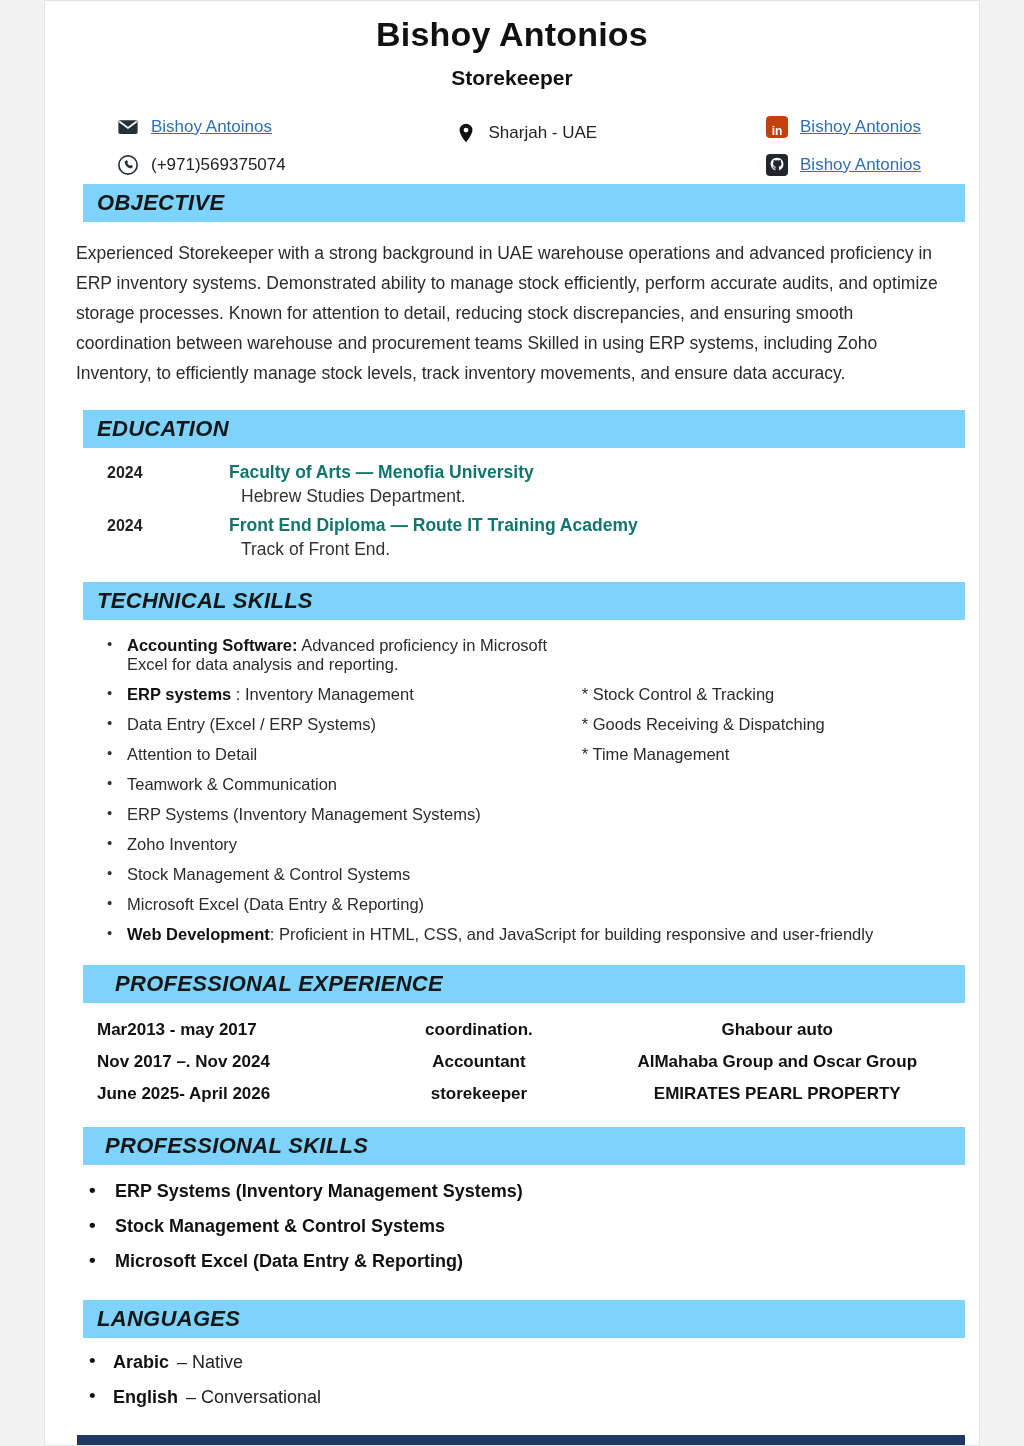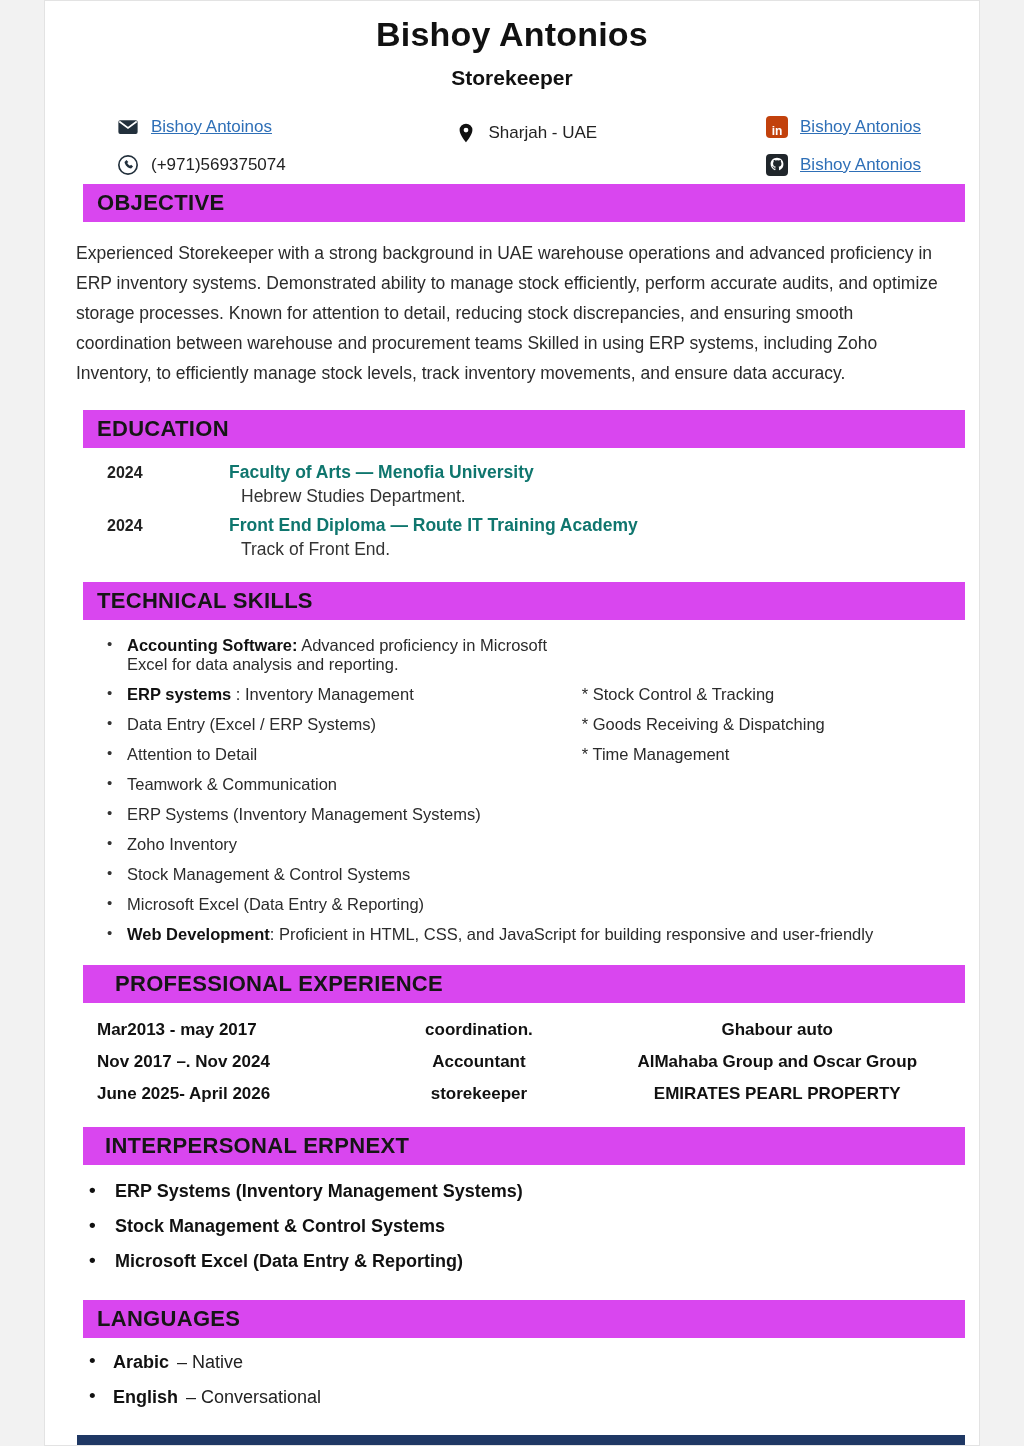--- a/index.html
+++ b/index.html
@@ -18,22 +18,22 @@
   .contact-col { display:flex; flex-direction:column; gap:16px; }
   .contact-item { display:flex; align-items:center; gap:12px; font-size:17px; }
   .contact-item .icon { width:22px; height:22px; display:inline-flex; align-items:center; justify-content:center; flex:0 0 22px; }
   .contact-item svg { width:22px; height:22px; }
   a.link { color:#2e6fb7; text-decoration:underline; cursor:pointer; }
   .plain-text { color:#222; }
   .contact-col.middle { padding-top:6px; }
 
   
   .section-bar {
-    background:#d946ef; margin:0 14px 0 38px; padding:6px 14px;
-    font-size:22px; font-weight:bold; color:#161616; letter-spacing:.3px;
+    background:#7dd3fc; margin:0 14px 0 38px; padding:6px 14px;
+    font-size:22px; font-weight:bold; color:#161616; letter-spacing:.3px;font-style:italic;
   }
   .section-bar.exp { padding-left:32px; }
   .section-bar.inter { padding-left:22px; }
 
   
   .objective-text {
     margin:16px 40px 22px 31px; font-size:17.5px; line-height:30px; color:#2b2b2b;
   }
 
   
@@ -215,21 +215,21 @@
       <div class="exp-role">Accountant</div>
       <div class="exp-company">AlMahaba Group and Oscar Group</div>
     </div>
     <div class="exp-row">
       <div class="exp-dates">June 2025- April 2026</div>
       <div class="exp-role">storekeeper</div>
       <div class="exp-company">EMIRATES PEARL PROPERTY</div>
     </div>
   </div>
 
-  <div class="section-bar inter">INTERPERSONAL ERPNEXT</div>
+  <div class="section-bar inter">PROFESSIONAL SKILLS</div>
   <ul class="inter-list">
     <li><span>ERP Systems (Inventory Management Systems)</span><span class="inter-extra"></span></li>
     <li><span>Stock Management &amp; Control Systems</span><span class="inter-extra"></span></li>
     <li><span>Microsoft Excel (Data Entry &amp; Reporting)</span><span class="inter-extra"></span></li>
   </ul>
 
   <div class="section-bar">LANGUAGES</div>
   <ul class="lang-list">
     <li><span class="b">Arabic</span><span class="lang-rest">–  Native</span></li>
     <li><span class="b">English</span><span class="lang-rest">–  Conversational</span></li>

